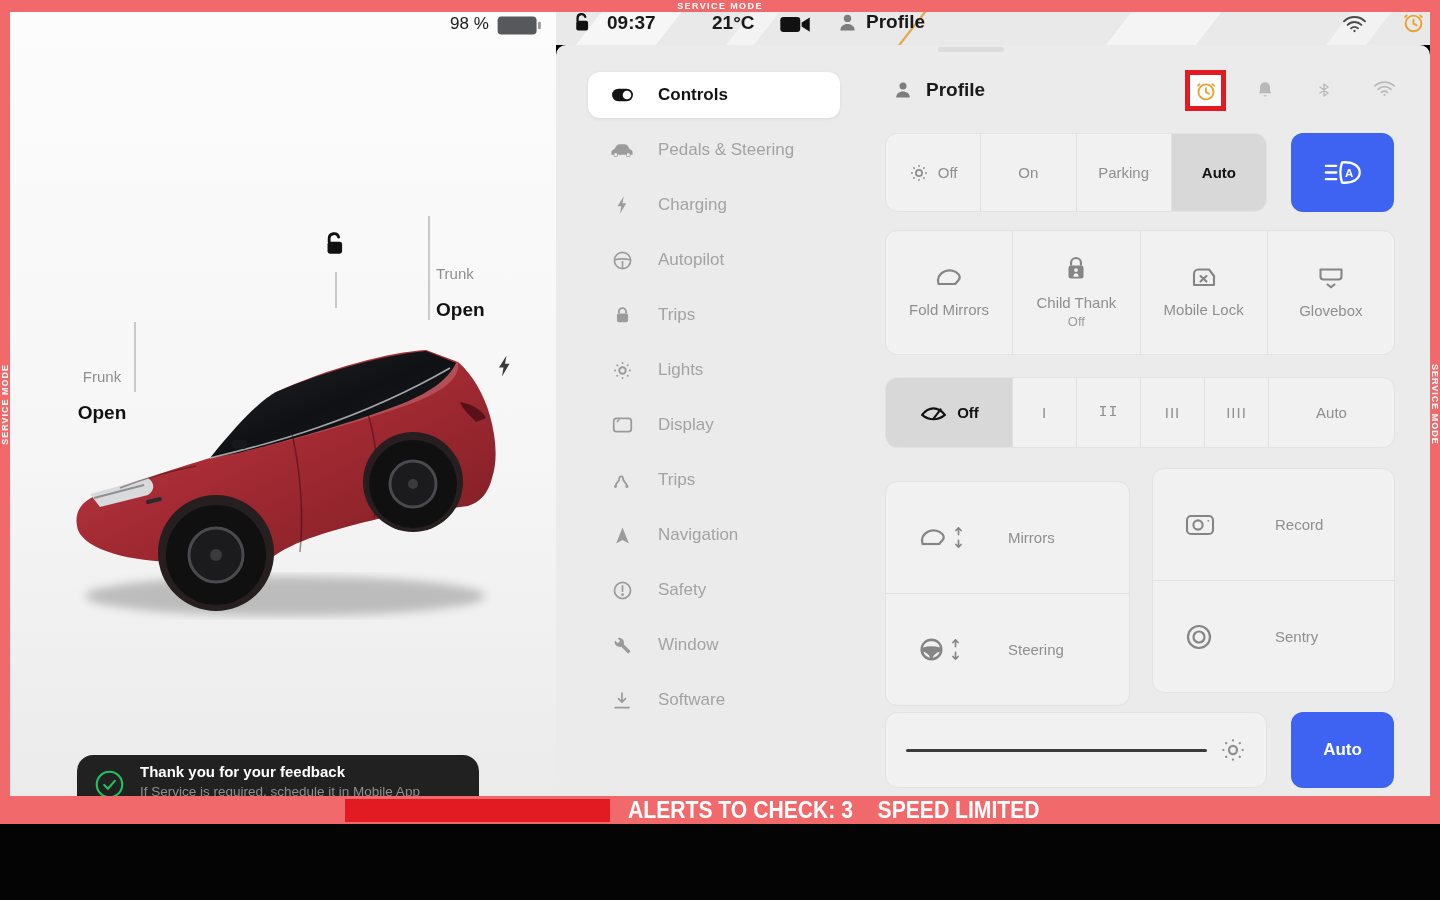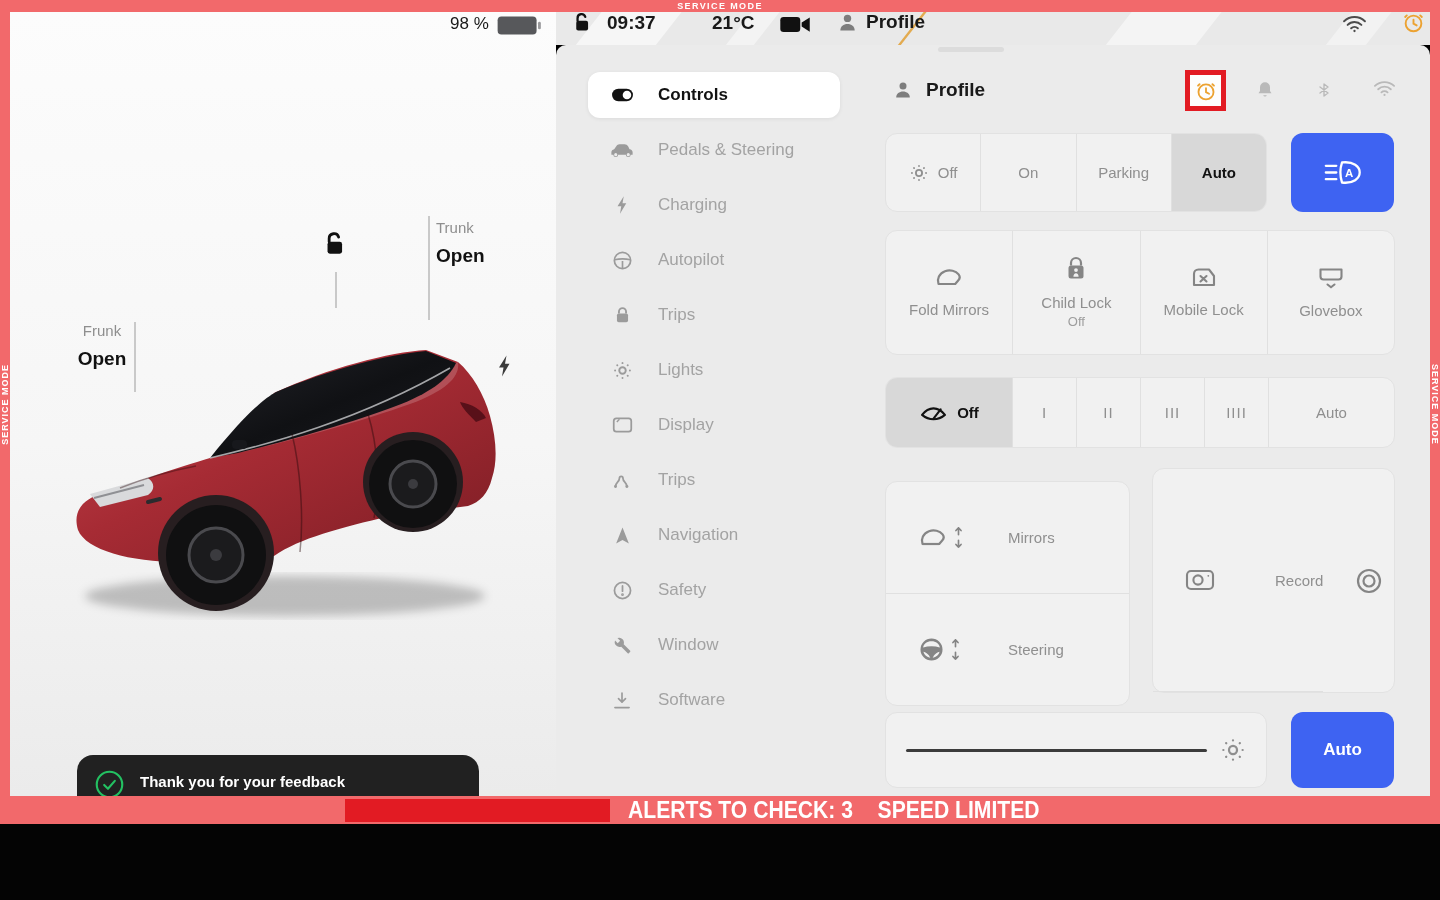--- a/index.html
+++ b/index.html
@@ -71,27 +71,27 @@
            border-bottom:1px solid #e0e0e0; }
   .acell:last-child { border-bottom:none; }
   .acell .icg { display:flex; align-items:center; gap:5px; color:#858585; width:66px; }
   .acell .lbl { margin-left:24px; }
   .slider-card { display:flex; align-items:center; padding:0 20px; }
   .sline { flex:1; height:3px; border-radius:2px; background:#3c3c3c; }
   .slider-card .ic { color:#8f8f8f; margin-left:13px; }
 
   
   .callout { position:absolute; text-align:center; z-index:6; }
-  .callout .g { font-size:15px; color:#8e8e8e; }
-  .callout .b { font-size:19px; color:#111; font-weight:600; margin-top:9px; }
+  .callout .g { font-size:15px; color:#8e8e8e;margin-top:46px; }
+  .callout .b { font-size:19px; color:#111; font-weight:600; margin-top:17px; }
   .cline { position:absolute; width:1.5px; background:#c9c9c9; z-index:6; }
 
   
   .toast { position:absolute; left:77px; top:755px; width:402px; height:58px; background:rgba(22,22,22,.95);
-           border-radius:16px; display:flex; padding:18px 18px; z-index:10; }
+           border-radius:16px; display:flex; padding:8px 18px; z-index:10; }
   .toast .ic { margin-right:16px; margin-top:1px; }
   .toast .tt { color:#fff; font-size:15px; font-weight:700; }
   .toast .ts { color:#8f8f8f; font-size:13.5px; margin-top:4px; }
 
   
   .banner { position:absolute; left:0; top:796px; width:1440px; height:28px; background:#f2696b; z-index:20; }
   .redchunk { position:absolute; left:345px; top:3px; width:265px; height:23px; background:#e21b23; }
   .btxt { position:absolute; left:628px; top:0; height:28px; display:flex; align-items:center; gap:28px;
           color:#fff; font-size:24px; font-weight:700; transform:scaleX(.88); transform-origin:left center; white-space:nowrap; }
 
@@ -441,21 +441,21 @@
         <span class="ic">
             <svg width="24" height="27" viewBox="0 0 24 26">
               <path d="M7 10V7.5a5 5 0 0 1 10 0V10" fill="none" stroke="currentColor" stroke-width="2.2"></path>
               <rect x="4.5" y="10" width="15" height="13" rx="2.5" fill="currentColor"></rect>
               <g fill="#f1f1f1">
                 <circle cx="12" cy="14.6" r="1.9"></circle>
                 <path d="M9.4 21.2c0-2.1 1.1-3.4 2.6-3.4s2.6 1.3 2.6 3.4z"></path>
               </g>
             </svg>
           </span>
-        <span class="qlabel">Child Lock</span>
+        <span class="qlabel">Child Thank</span>
         <span class="sub">Off</span>
       </div>
       <div class="qcell">
         <span class="ic">
             <svg width="28" height="24" viewBox="0 0 28 24" fill="none" stroke="currentColor" stroke-width="2.1" stroke-linejoin="round">
               <path d="M4 20V9c0-2.5 1.8-4.5 4.5-4.5H19l5 6.5v9z"></path>
               <path d="M10.5 11l6 5.5M16.5 11l-6 5.5" stroke-linecap="round"></path>
             </svg>
           </span>
         <span class="qlabel">Mobile Lock</span>
@@ -477,21 +477,21 @@
             <svg width="29" height="21" viewBox="0 0 30 22" fill="none" stroke="currentColor" stroke-width="2.2" stroke-linecap="round" stroke-linejoin="round">
               <path d="M3 13.5c3.5-4.5 8-6.8 12-6.8s8.5 2.3 12 6.8c-3.5 3-8 4.6-12 4.6S6.5 16.5 3 13.5z"></path>
               <path d="M15 17.5L22.5 7.8"></path>
             </svg>
           </span>
         <span>Off</span>
       </div>
       <div class="seg" style="flex:0 0 64px; letter-spacing:1px;">
           <span>I</span>
         </div>
-      <div class="seg" style="flex:0 0 64px; letter-spacing:1px;">
+      <div class="seg" style="flex:0 0 64px; letter-spacing:1px;font-family:Liberation Mono, monospace;">
           <span>II</span>
         </div>
       <div class="seg" style="flex:0 0 64px; letter-spacing:1px;">
           <span>III</span>
         </div>
       <div class="seg" style="flex:0 0 64px; letter-spacing:1px;">
           <span>IIII</span>
         </div>
       <div class="seg">
           <span>Auto</span>
@@ -516,21 +516,21 @@
           <svg width="27" height="27" viewBox="0 0 24 24" fill="currentColor">
               <path d="M12 2.2a9.8 9.8 0 1 0 0 19.6 9.8 9.8 0 0 0 0-19.6zm0 2.4c4 0 7.1 2.4 7.4 5.6-2.3-.7-4.8-1-7.4-1s-5.1.3-7.4 1C4.9 7 8 4.6 12 4.6zm-1.1 14.8c-3-.5-5.4-2.6-6.1-5.4 1.8.5 4.3 2 5 3.4.6 1 .9 1.6 1.1 2zm2.2 0c.2-.4.5-1 1.1-2 .7-1.4 3.2-2.9 5-3.4-.7 2.8-3.1 4.9-6.1 5.4z"></path>
             </svg>
           <svg width="11" height="25" viewBox="0 0 12 26" fill="none" stroke="currentColor" stroke-width="1.8" stroke-linecap="round" stroke-linejoin="round">
               <path d="M6 10V2.5M6 2.5L3.2 5.4M6 2.5l2.8 2.9M6 16v7.5M6 23.5l-2.8-2.9M6 23.5l2.8-2.9"></path>
             </svg>
         </span>
         <span class="lbl">Steering</span>
       </div>
     </div>
-    <div class="card" style="left:596px; top:423px; width:243px; height:225px; display:flex; ">
+    <div class="card" style="left:596px; top:423px; width:243px; height:225px; display:flex; flex-direction:column;">
       <div class="acell">
         <span class="icg">
           <svg width="30" height="24" viewBox="0 0 30 24" fill="none" stroke="currentColor" stroke-width="2.1">
               <rect x="2" y="3" width="26" height="18" rx="4"></rect>
               <circle cx="13" cy="12" r="4.6"></circle>
               <circle cx="23.3" cy="7.8" r="0.9" fill="currentColor" stroke="none"></circle>
             </svg>
         </span>
         <span class="lbl">Record</span>
       </div>

